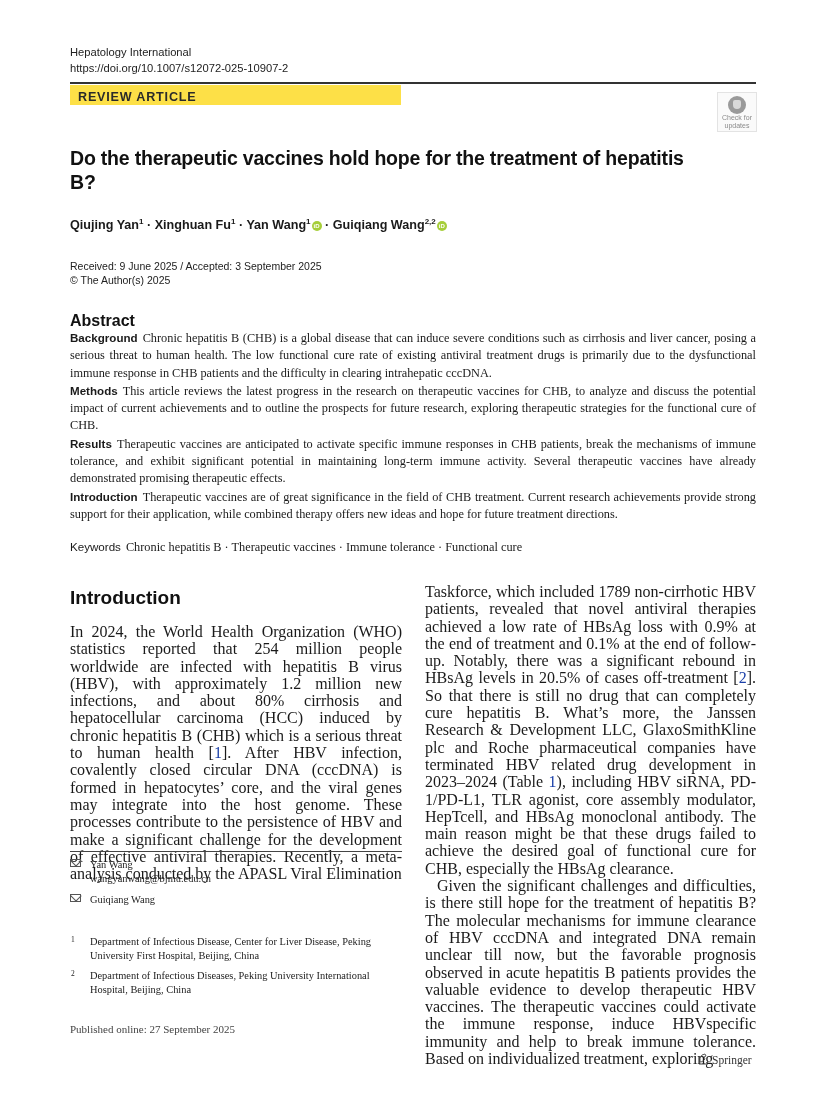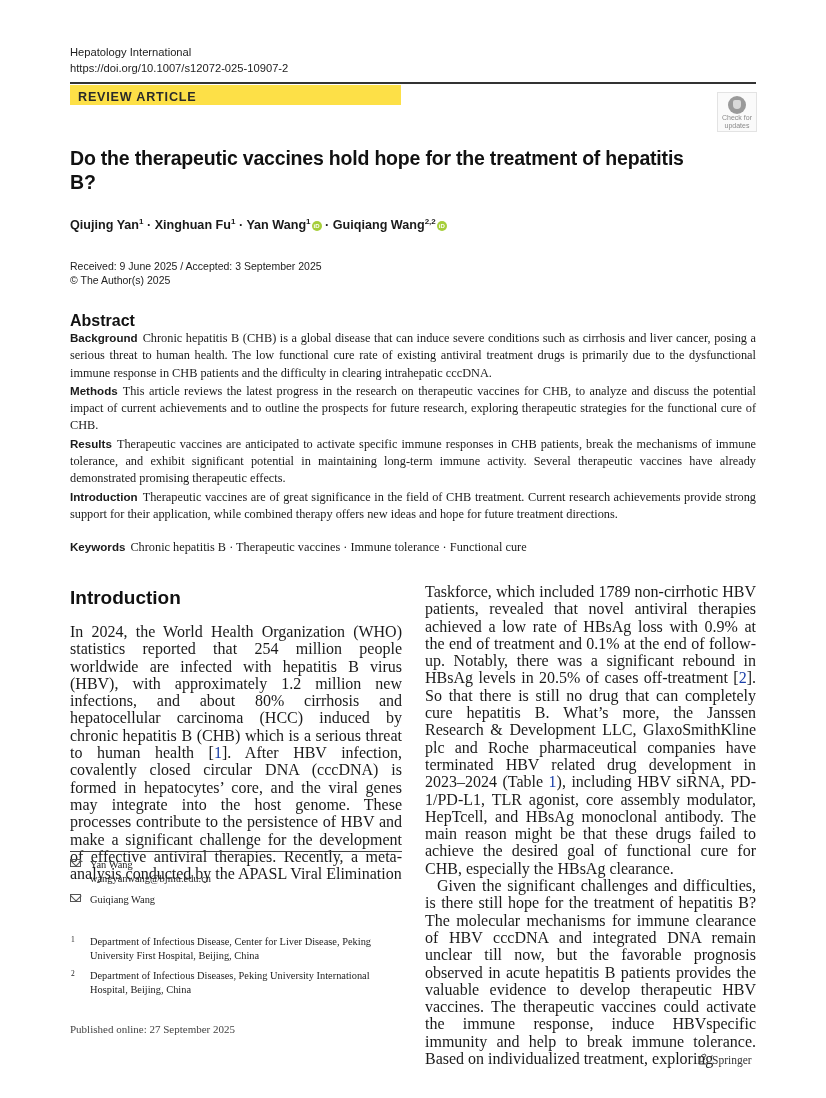--- a/index.html
+++ b/index.html
@@ -25,21 +25,21 @@
   .orcid { display: inline-block; width: 10px; height: 10px; border-radius: 50%; background: #a6ce39; color: #fff; font-size: 6px; line-height: 10px; text-align: center; vertical-align: 1px; margin-left: 1px; font-weight: bold; }
 
   .dates { left: 70px; top: 260px; font-size: 10.5px; line-height: 13.5px; color: #222; }
 
   .abstract { left: 70px; top: 312px; width: 686px; }
   .abstract h2 { margin: 0; font-size: 16px; font-weight: bold; line-height: 17px; color: #111; }
   .abs-sec { font-size: 12.3px; line-height: 17.3px; text-align: justify; color: #1a1a1a; margin: 0; }
   .abs-sec .lbl { font-family: "Liberation Sans", "DejaVu Sans", sans-serif; font-weight: bold; font-size: 11.6px; margin-right: 5px; }
 
   .keywords { left: 70px; top: 538px; width: 686px; font-size: 12.3px; line-height: 17px; }
-  .keywords .lbl { font-family: "Liberation Sans", "DejaVu Sans", sans-serif; font-weight: bold; font-size: 11.6px; margin-right: 5px; }
+  .keywords .lbl { font-family: "Liberation Sans", "DejaVu Sans", sans-serif; font-weight: normal; font-size: 11.6px; margin-right: 5px; }
 
   .col-left { left: 70px; top: 588px; width: 332px; }
   .col-right { left: 425px; top: 583px; width: 331px; }
   .sec-head { margin: 0 0 15px 0; font-size: 19px; font-weight: bold; line-height: 20px; color: #111; }
   .para { margin: 0; font-size: 16px; line-height: 17.3px; text-align: justify; color: #1a1a1a; }
   .para.indent { text-indent: 12px; }
   .ref { color: #1a3fa8; }
 
   .fn-rule { left: 70px; top: 851px; width: 332px; height: 1px; background: #444; }
   .fn { left: 70px; width: 332px; font-size: 10.4px; line-height: 13.5px; color: #222; }

